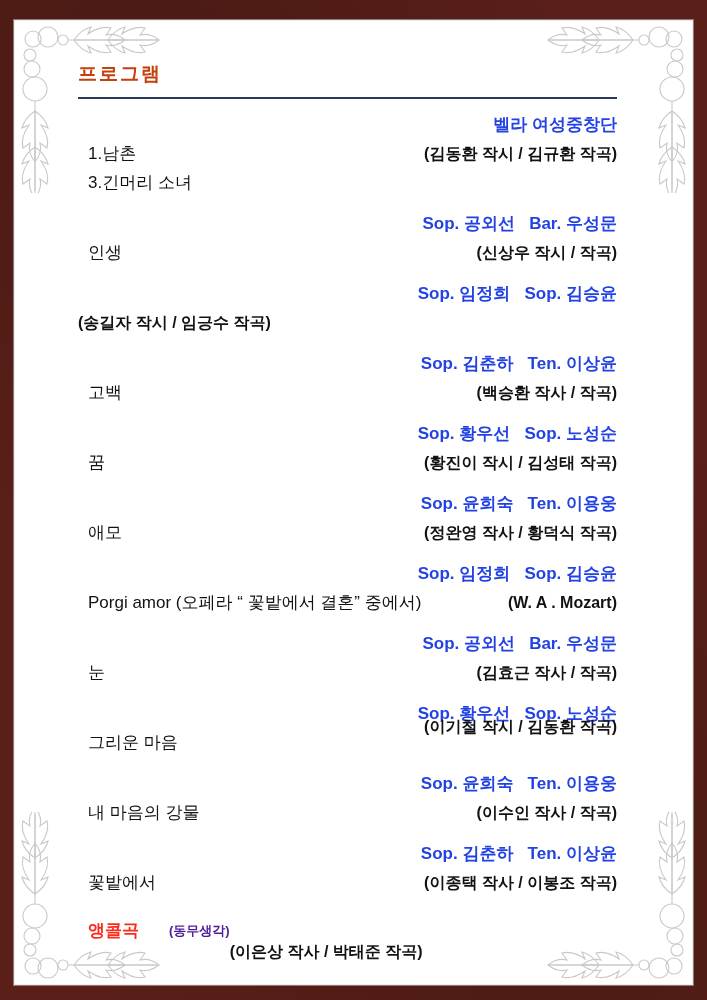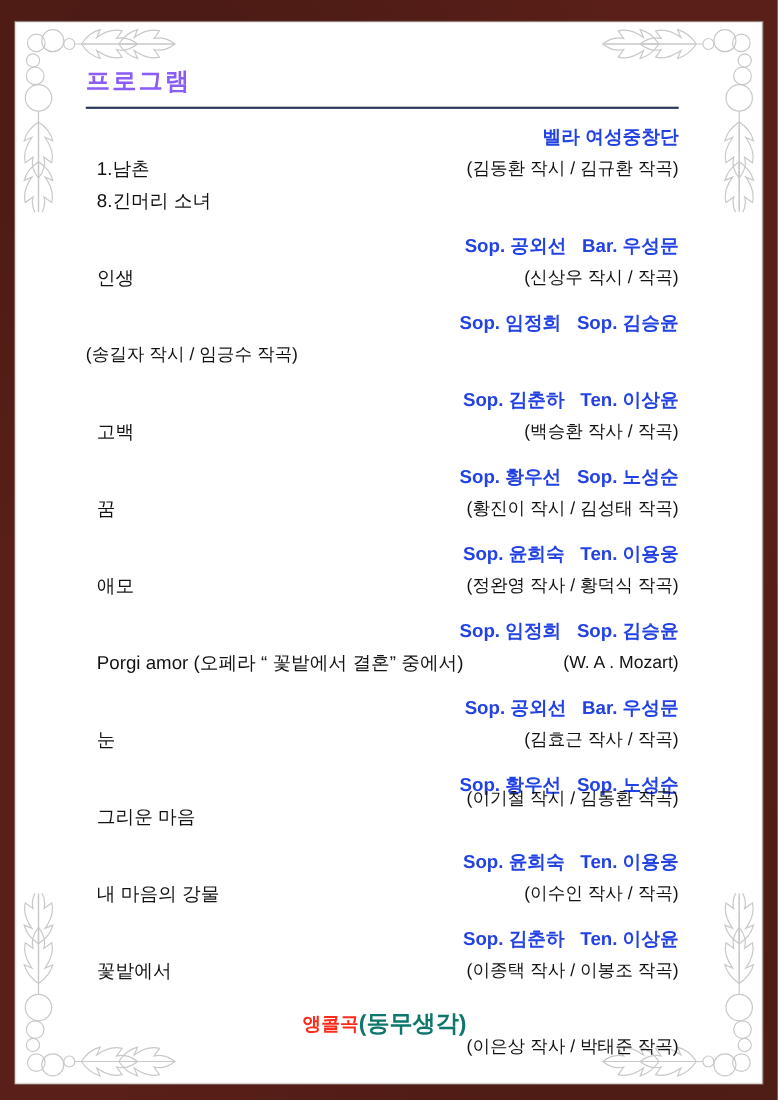--- a/index.html
+++ b/index.html
@@ -25,51 +25,51 @@
   .orn-tr{right:2px;top:5px;transform:scaleX(-1);}
   .orn-bl{left:2px;bottom:5px;transform:scaleY(-1);}
   .orn-br{right:2px;bottom:5px;transform:scale(-1,-1);}
 
   .content{
     position:absolute;left:0;top:0;right:0;
     padding:36px 76px 0 64px;
     box-sizing:border-box;width:100%;
   }
   .title{
-    font-size:22px;font-weight:bold;color:#8b5cf6;
+    font-size:19px;font-weight:bold;color:#c2410c;
     letter-spacing:2px;line-height:36px;
   }
   .rule{height:2px;background:#2b3a5a;margin-top:5px;}
   .program{margin-top:15px;}
   .prog-section{margin-bottom:19px;}
   .performers{
     color:#2342e3;font-weight:bold;font-size:17px;line-height:22px;
     white-space:pre;
     text-align:right;
   }
   .song-row{
     display:flex;justify-content:space-between;align-items:flex-start;
     margin-top:7px;
   }
   .song-title{
     color:#121212;font-weight:normal;font-size:17px;line-height:22px;
     padding-left:10px;white-space:pre;
   }
   .song-credit{
-    color:#121212;font-weight:normal;font-size:16px;line-height:22px;
+    color:#121212;font-weight:bold;font-size:16px;line-height:22px;
     text-align:right;white-space:pre;
   }
   .raised{transform:translateY(-16px);}
   .encore-row{
-    display:flex;justify-content:flex-end;align-items:flex-start;
+    display:flex;justify-content:flex-start;align-items:flex-start;
     margin-top:26px;
   }
   .encore-left{display:flex;padding-left:10px;}
   .encore-label{color:#fb2c1c;font-weight:bold;font-size:17px;line-height:22px;}
-  .encore-song{color:#0f766e;font-weight:bold;font-size:21px;line-height:22px;}
+  .encore-song{color:#4c1d95;font-weight:bold;font-size:13px;line-height:22px;margin-left:30px;}
   .encore-credit{transform:translateY(-7px);margin-top:28px;}
 </style>
 </head>
 <body>
 
 <div class="frame-noise"></div>
 
 <div class="page">
 
   <svg class="ornament orn-tl" width="145" height="168" viewBox="0 0 145 168">
@@ -152,21 +152,21 @@
 
     <div class="program">
 
       <section class="prog-section">
         <div class="performers">벨라 여성중창단</div>
         <div class="song-row">
           <div class="song-title">1.남촌</div>
           <div class="song-credit">(김동환 작시 / 김규환 작곡)</div>
         </div>
         <div class="song-row">
-          <div class="song-title">8.긴머리 소녀</div>
+          <div class="song-title">3.긴머리 소녀</div>
         </div>
       </section>
 
       <section class="prog-section">
         <div class="performers">Sop. 공외선   Bar. 우성문</div>
         <div class="song-row">
           <div class="song-title">인생</div>
           <div class="song-credit">(신상우 작시 / 작곡)</div>
         </div>
       </section>

